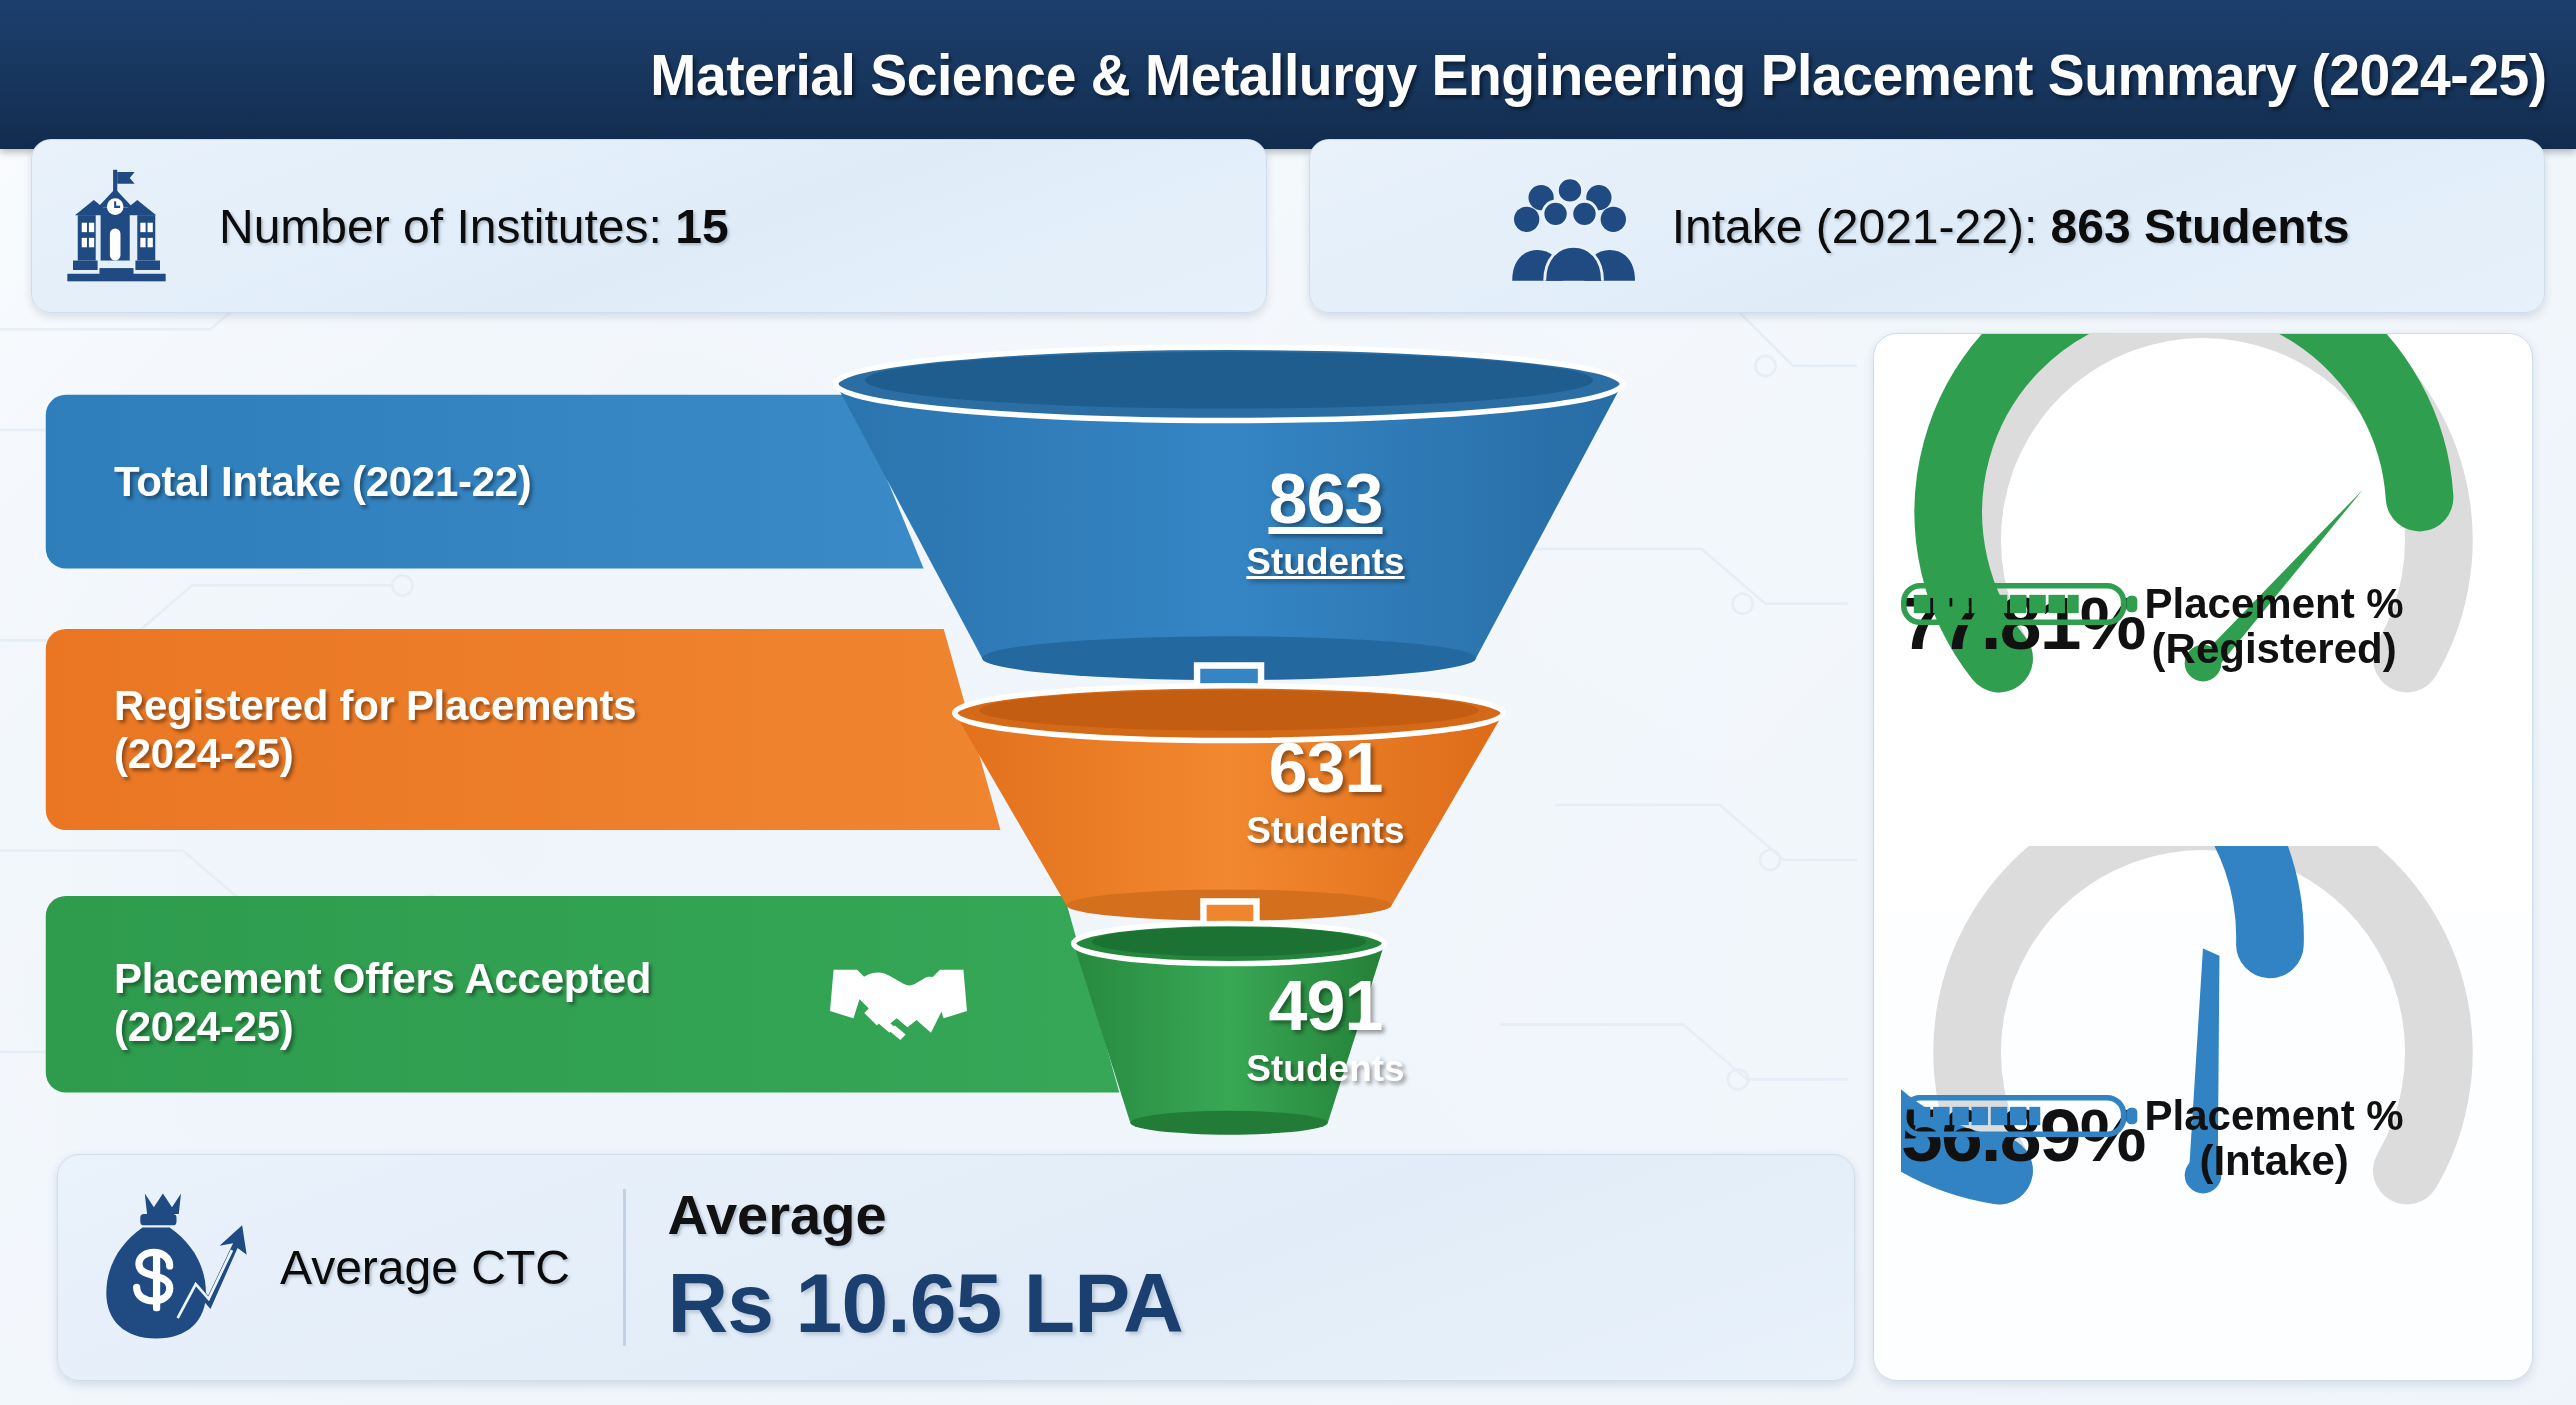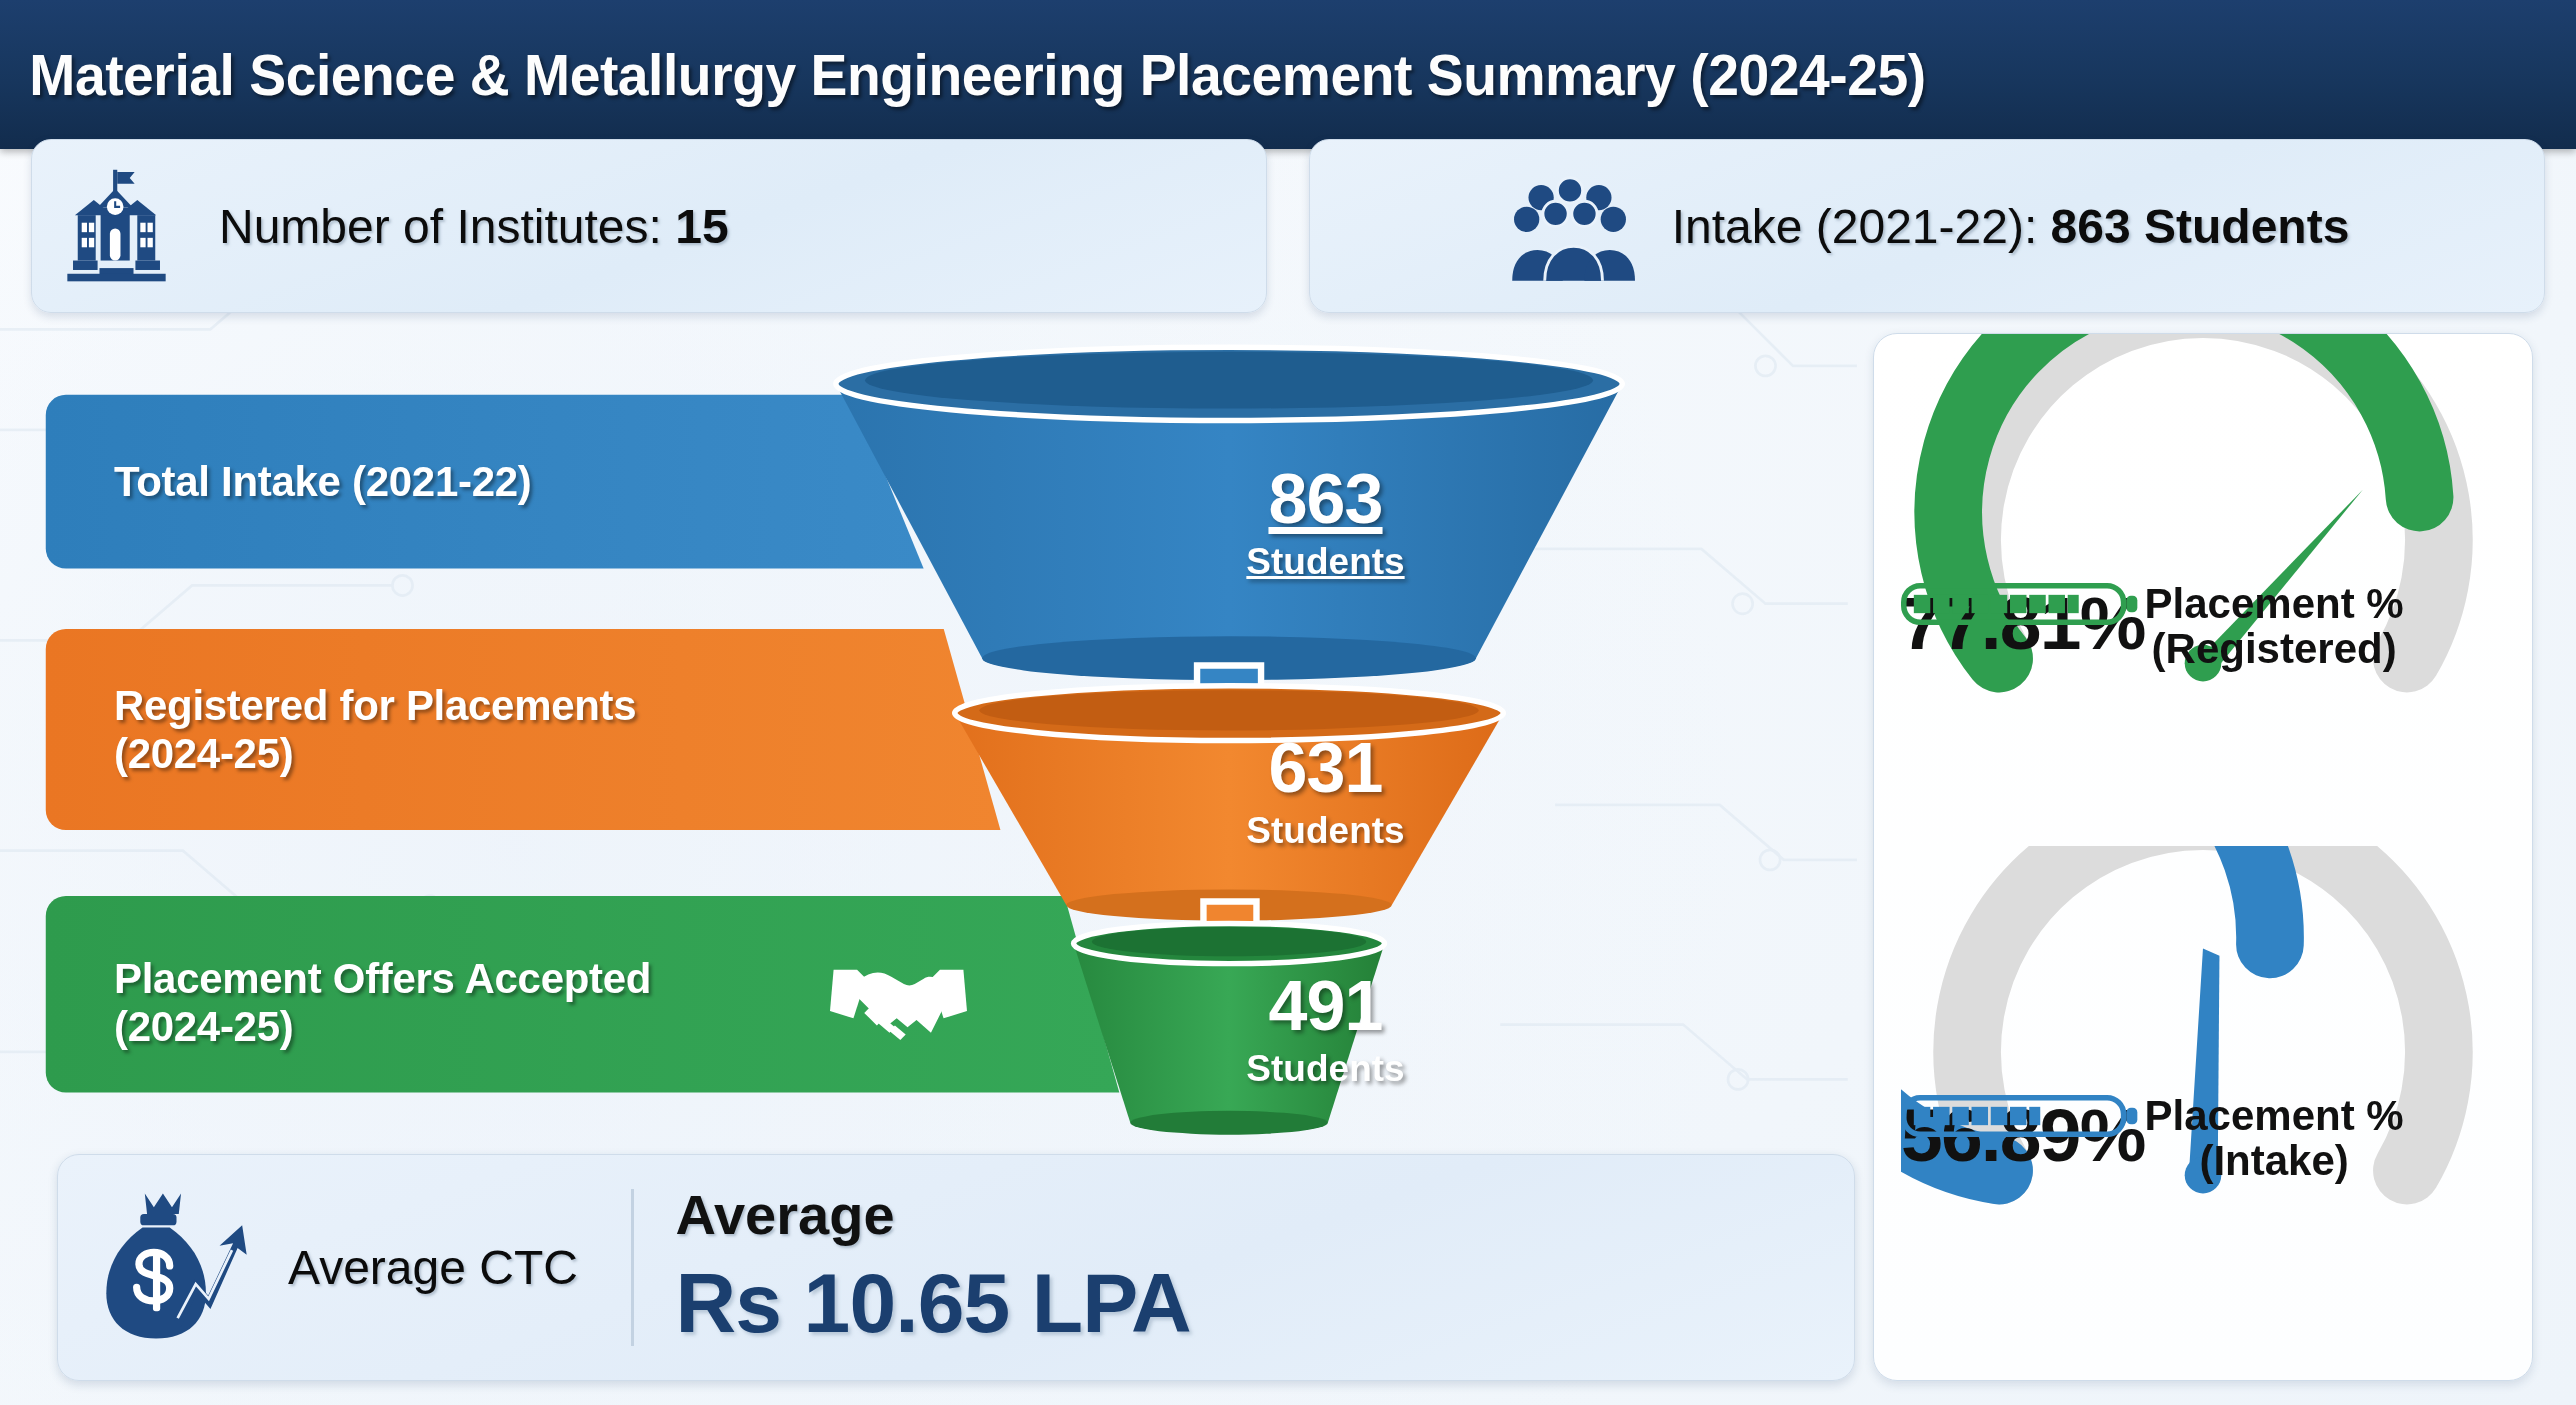--- a/index.html
+++ b/index.html
@@ -21,21 +21,21 @@
     position: absolute; inset: 0;
     opacity: .55;
     pointer-events: none;
   }
 
   
   .titlebar {
     position: absolute; left: 0; top: 0;
     width: 2576px; height: 149px;
     background: linear-gradient(180deg,#1d3f6e 0%,#17365d 55%,#122c4d 100%);
-    display: flex; align-items: center; justify-content: flex-start;
+    display: flex; align-items: center; justify-content: flex-end;
     box-shadow: 0 2.7px 7.3px rgba(0,0,0,.28);
   }
   .titlebar .t {
     color: #fdfdfd;
     font-size: 57px;
     font-weight: bold;
     letter-spacing: -0.5px;
     white-space: nowrap;
     text-shadow: 2.7px 2.7px 3.7px rgba(0,0,0,.45);
     transform: scaleX(.97);
@@ -108,21 +108,21 @@
     position: absolute; left: 57px; top: 1154px;
     width: 1798px; height: 227px;
     background: linear-gradient(160deg,#eaf2fb 0%,#e1ecf8 60%,#e9f2fb 100%);
     border: 1.8px solid #cfdcea;
     border-radius: 22px;
     box-shadow: 0 3.7px 9.1px rgba(30,60,100,.15);
     display: flex; align-items: center;
   }
   .ctc-icon { margin-left: 37px; flex: 0 0 auto; }
   .ctc-label {
-    font-size: 48px; color: #0b0b0b; margin-left: 30px;
+    font-size: 48px; color: #0b0b0b; margin-left: 22px;
     text-shadow: 1.8px 1.8px 2.7px rgba(120,140,160,.5);
     white-space: nowrap;
   }
   .ctc-div { width: 2.7px; height: 157px; background: #c3d2e2; margin-left: 53px; }
   .ctc-right { margin-left: 42px; display: flex; flex-direction: column; justify-content: center; }
   .ctc-sub {
     font-size: 56px; color: #111; font-weight: bold; line-height: 1;
     text-shadow: 1.8px 1.8px 2.7px rgba(120,140,160,.5);
   }
   .ctc-val {

